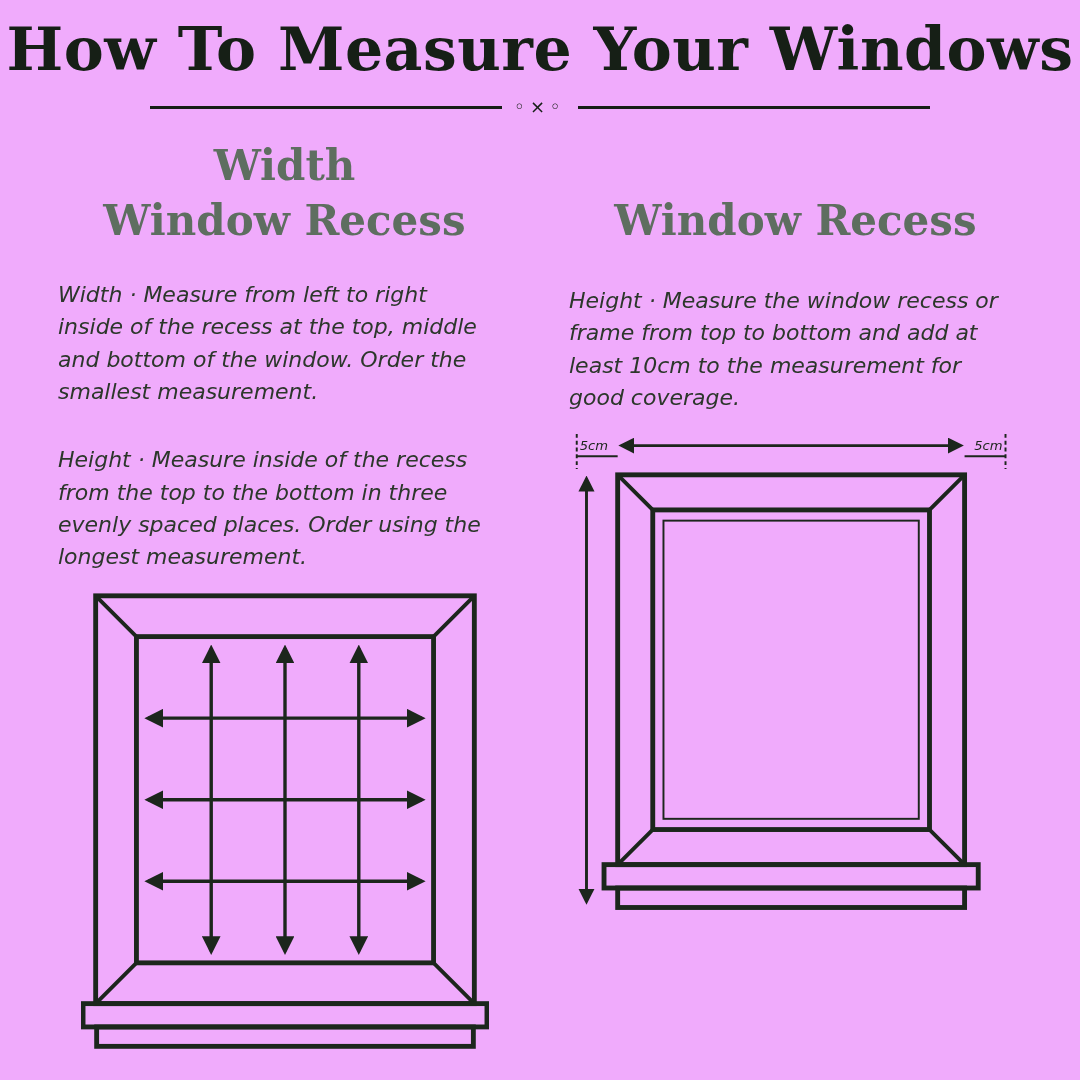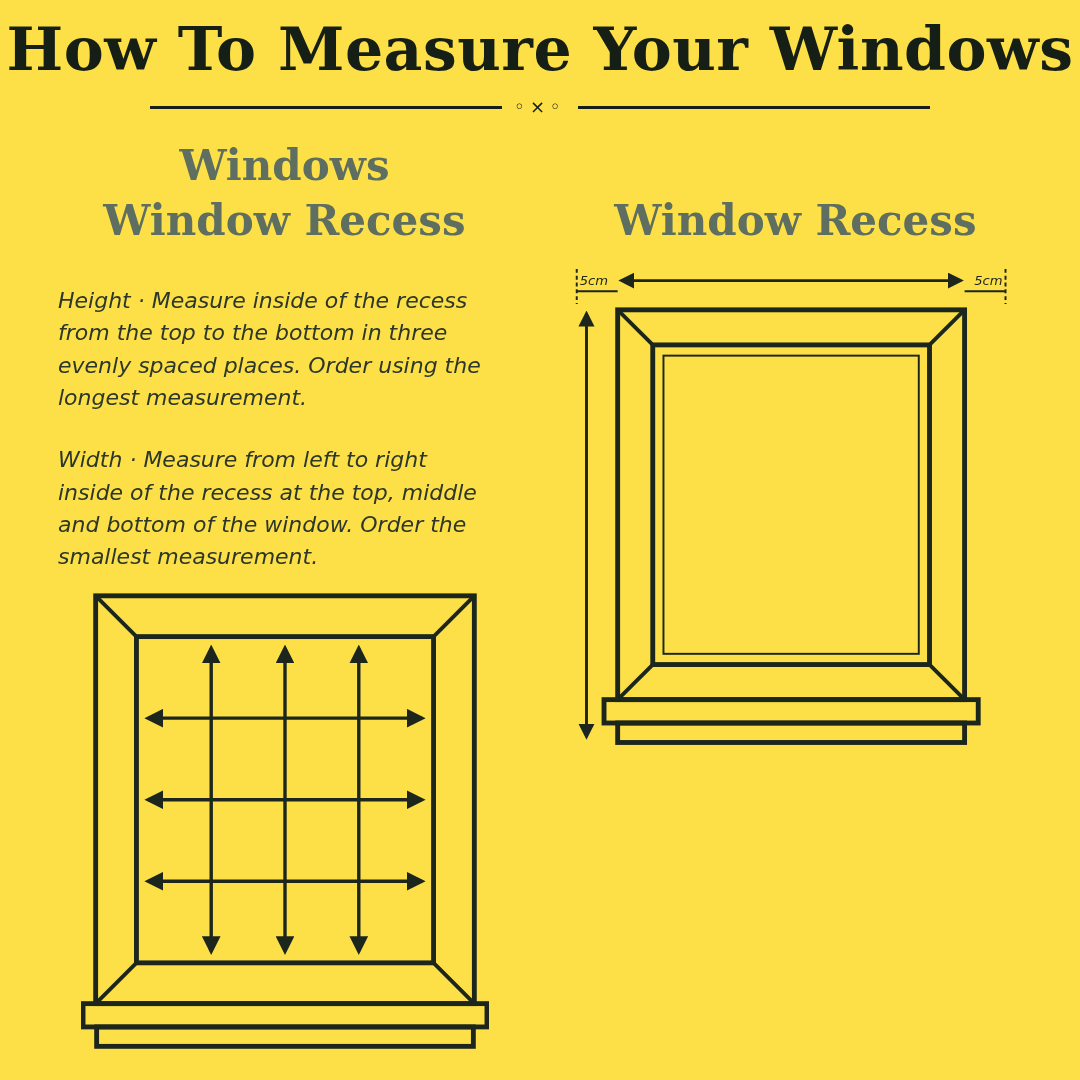--- a/index.html
+++ b/index.html
@@ -1,20 +1,20 @@
 <!DOCTYPE html>
 <html><head>
 <meta charset="utf-8">
 <style>
   html, body { margin: 0; padding: 0; }
   .poster {
     position: relative;
     width: 1080px;
     height: 1080px;
-    background: #fde047;
+    background: #f0abfc;
     overflow: hidden;
     font-family: "DejaVu Sans", sans-serif;
     color: #2c372b;
   }
   .title {
     margin: 0;
     padding-top: 14px;
     text-align: center;
     font-family: "DejaVu Serif", serif;
     font-weight: 700;
@@ -88,25 +88,25 @@
   <div class="divider">
     <span class="rule"></span>
     <span class="ornament">◦×◦</span>
     <span class="rule"></span>
   </div>
 
   <div class="columns">
 
     <div class="col">
       <h2 class="col-heading">
-        <span>Windows</span><br>
+        <span>Width</span><br>
         <span>Window Recess</span>
       </h2>
+      <p class="para width">Width · Measure from left to right inside of the recess at the top, middle and bottom of the window. Order the smallest measurement.</p>
       <p class="para height">Height · Measure inside of the recess from the top to the bottom in three evenly spaced places. Order using the longest measurement.</p>
-      <p class="para width">Width · Measure from left to right inside of the recess at the top, middle and bottom of the window. Order the smallest measurement.</p>
 
       <div class="diagram">
         <svg width="408" height="468" viewBox="0 0 420 482">
           <defs>
             <marker id="ah-l" viewBox="0 0 10 10" refX="8" refY="5" markerWidth="5.5" markerHeight="5.5" orient="auto-start-reverse">
               <path d="M0,0 L10,5 L0,10 z" fill="#1c261c"></path>
             </marker>
           </defs>
 
           <rect class="sketch" x="15" y="6" width="390" height="420" stroke-width="5"></rect>
@@ -132,20 +132,21 @@
           </g>
         </svg>
       </div>
     </div>
 
     <div class="col">
       <h2 class="col-heading">
         <br>
         <span>Window Recess</span>
       </h2>
+      <p class="para height">Height · Measure the window recess or frame from top to bottom and add at least 10cm to the measurement for good coverage.</p>
 
       <div class="diagram">
         <svg width="458" height="497" viewBox="0 0 470 510">
           <defs>
             <marker id="ah-r" viewBox="0 0 10 10" refX="8" refY="5" markerWidth="5.5" markerHeight="5.5" orient="auto-start-reverse">
               <path d="M0,0 L10,5 L0,10 z" fill="#1c261c"></path>
             </marker>
           </defs>
 
           <g>

